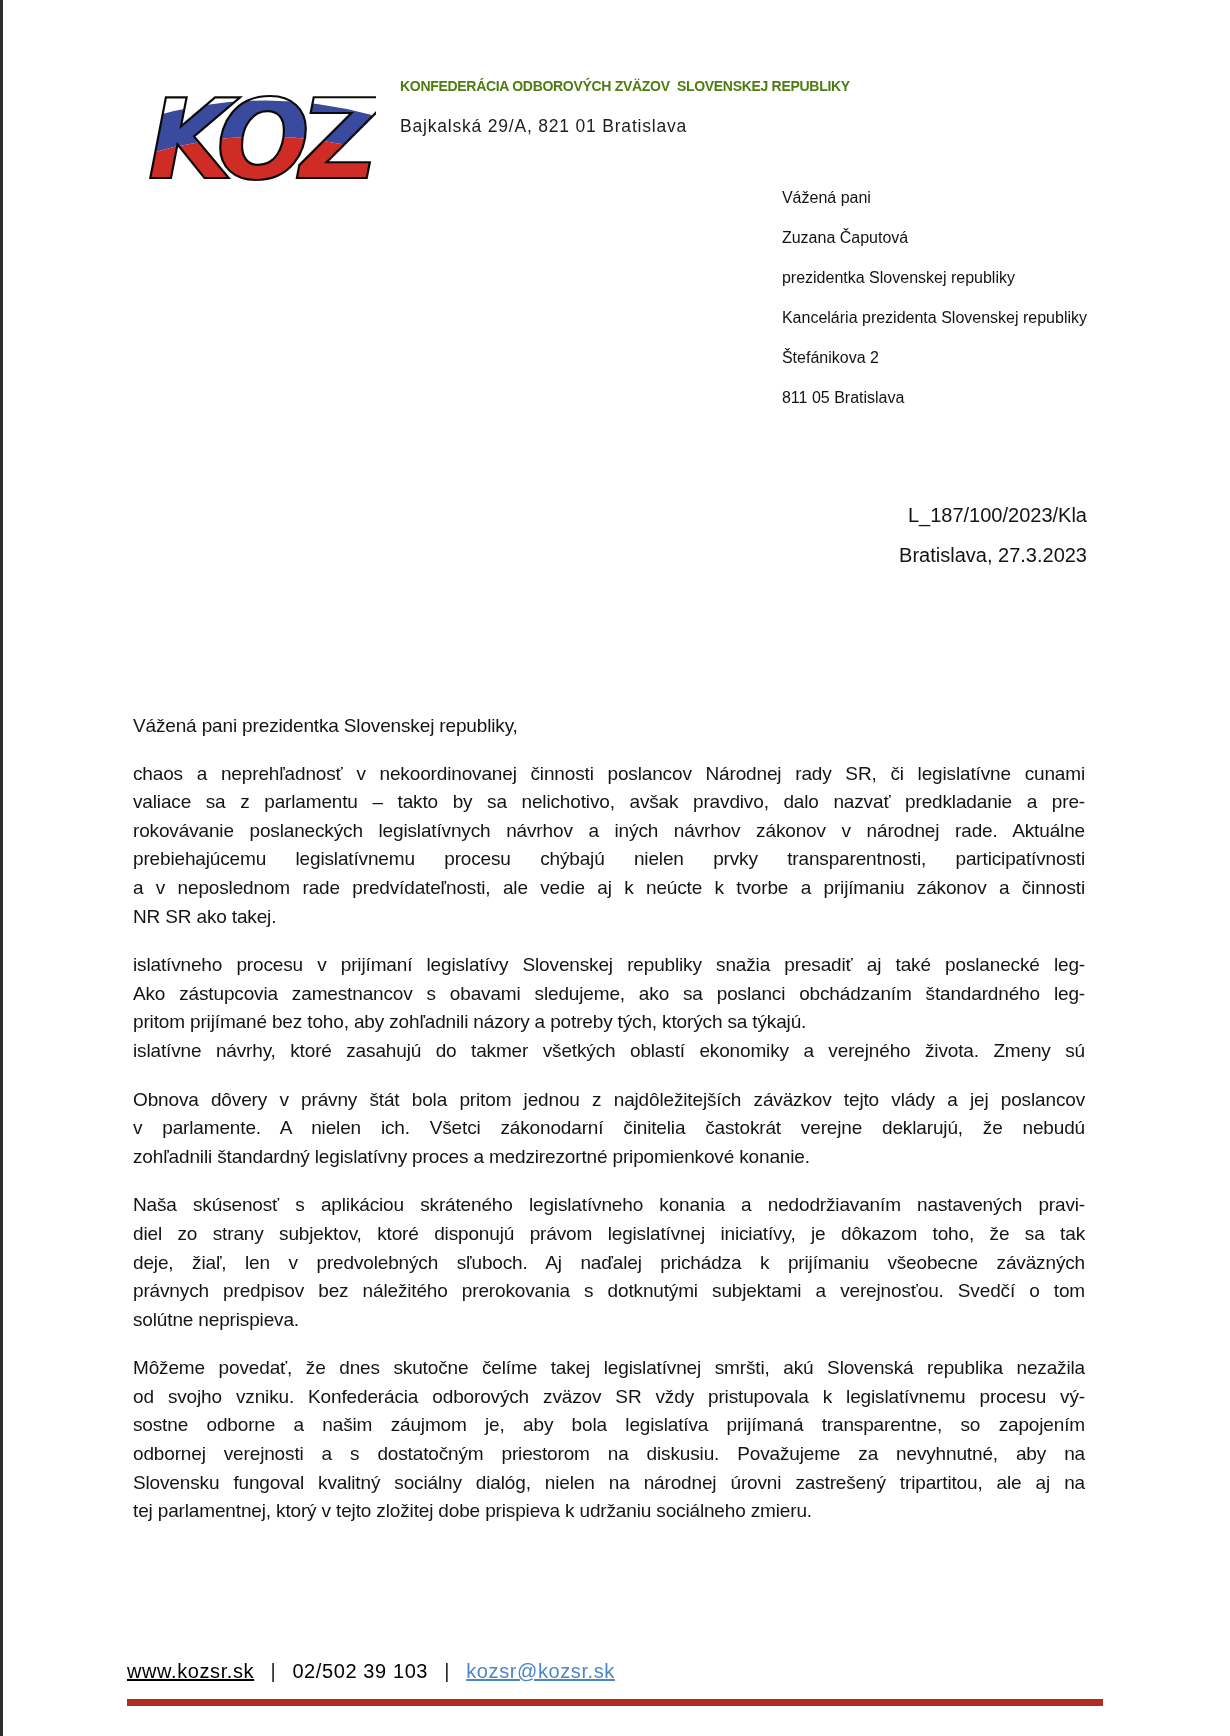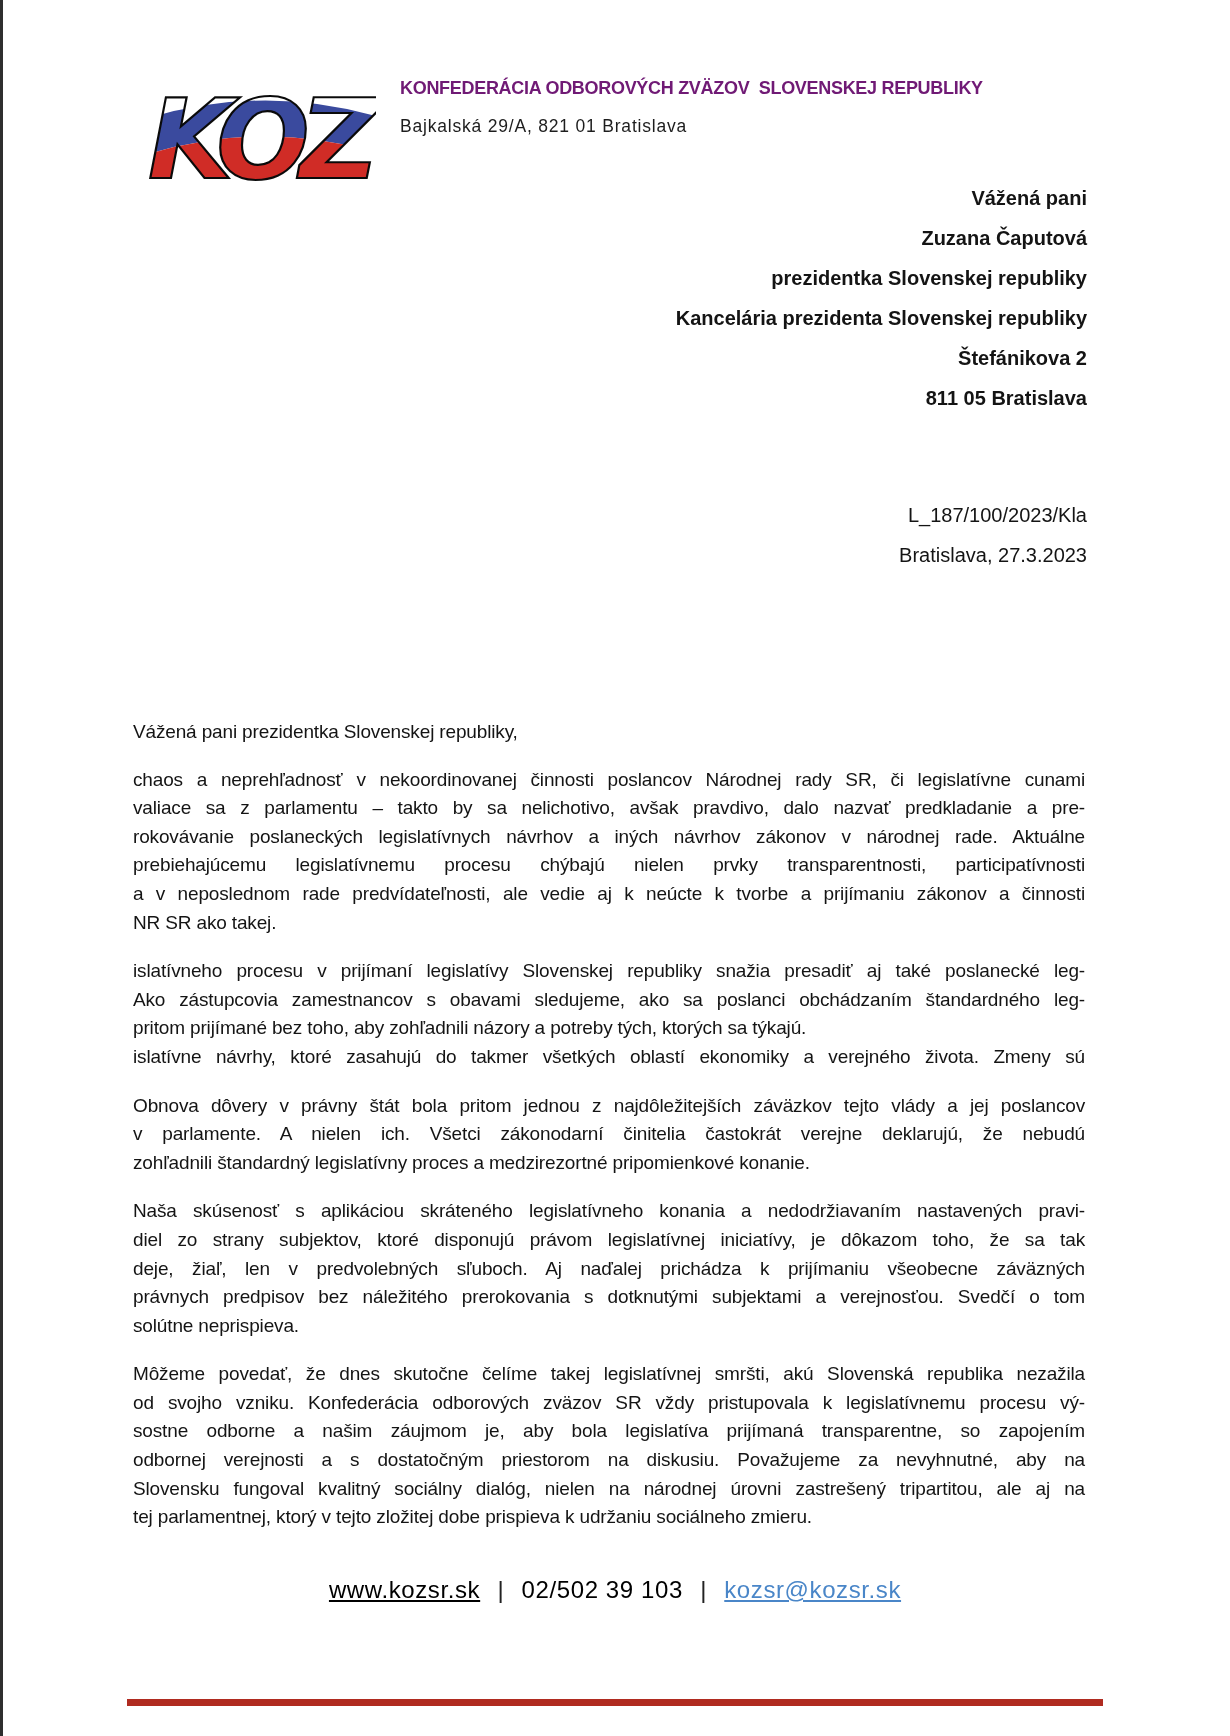--- a/index.html
+++ b/index.html
@@ -17,59 +17,58 @@
     width: 3px; height: 100%;
     background: #2e2e2e;
   }
   
   .logo {
     position: absolute; left: 148px; top: 66px;
     width: 228px; height: 128px;
   }
   .org-name {
     position: absolute; left: 400px; top: 78px;
-    font-size: 18px; font-weight: bold; letter-spacing: -0.3px;
-    color: #701a75;
+    font-size: 14px; font-weight: bold; letter-spacing: -0.3px;
+    color: #4d7c0f;
     white-space: nowrap;
   }
   .org-address {
     position: absolute; left: 400px; top: 116px;
     font-size: 17.5px; letter-spacing: 0.8px; color: #1d1d1d;
     white-space: nowrap;
   }
   
   .recipient {
     position: absolute; top: 178px; right: 143px;
-    text-align: right;
-    font-size: 20px; line-height: 40px; font-weight: bold;
+    text-align: left;
+    font-size: 16px; line-height: 40px;
   }
   
   .refblock {
     position: absolute; top: 495px; right: 143px;
     text-align: right;
     font-size: 20px; line-height: 40px;
   }
   
   .body {
     position: absolute; left: 133px; top: 692px;
     width: 952px;
     font-size: 19px; line-height: 28.6px;
     letter-spacing: -0.15px;
   }
   .subject { margin: 0; }
-  .salutation { margin-top: 26px; }
+  .salutation { margin-top: 20px; }
   .para { margin-top: 20px; }
   .para.first { margin-top: 19px; }
   .jline { text-align: justify; text-align-last: justify; white-space: normal; }
   .jline.last { text-align-last: left; }
   
   .footer {
-    position: absolute; left: 127px; top: 1576px; width: 976px;
-    text-align: center;
-    font-size: 24px; letter-spacing: 0.6px;
+    position: absolute; left: 127px; top: 1660px; width: 976px;
+    font-size: 20px; letter-spacing: 0.6px;
     color: #000;
   }
   .footer .sep { margin: 0 10px; color: #222; }
   .site-link { color: #000; text-decoration: underline; cursor: pointer; }
   .mail-link { color: #4a86c8; text-decoration: underline; cursor: pointer; }
   .footer-rule {
     position: absolute; left: 127px; top: 1699px;
     width: 976px; height: 7px;
     background: #b02b20;
   }

